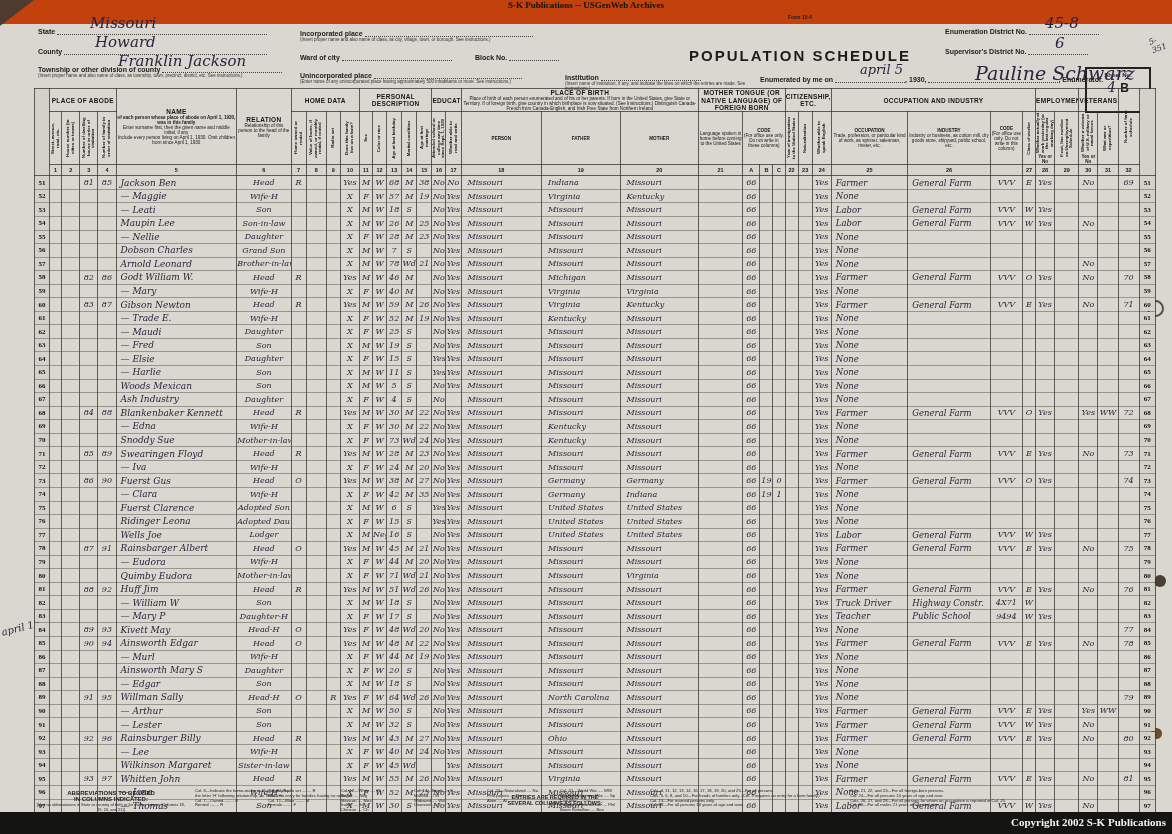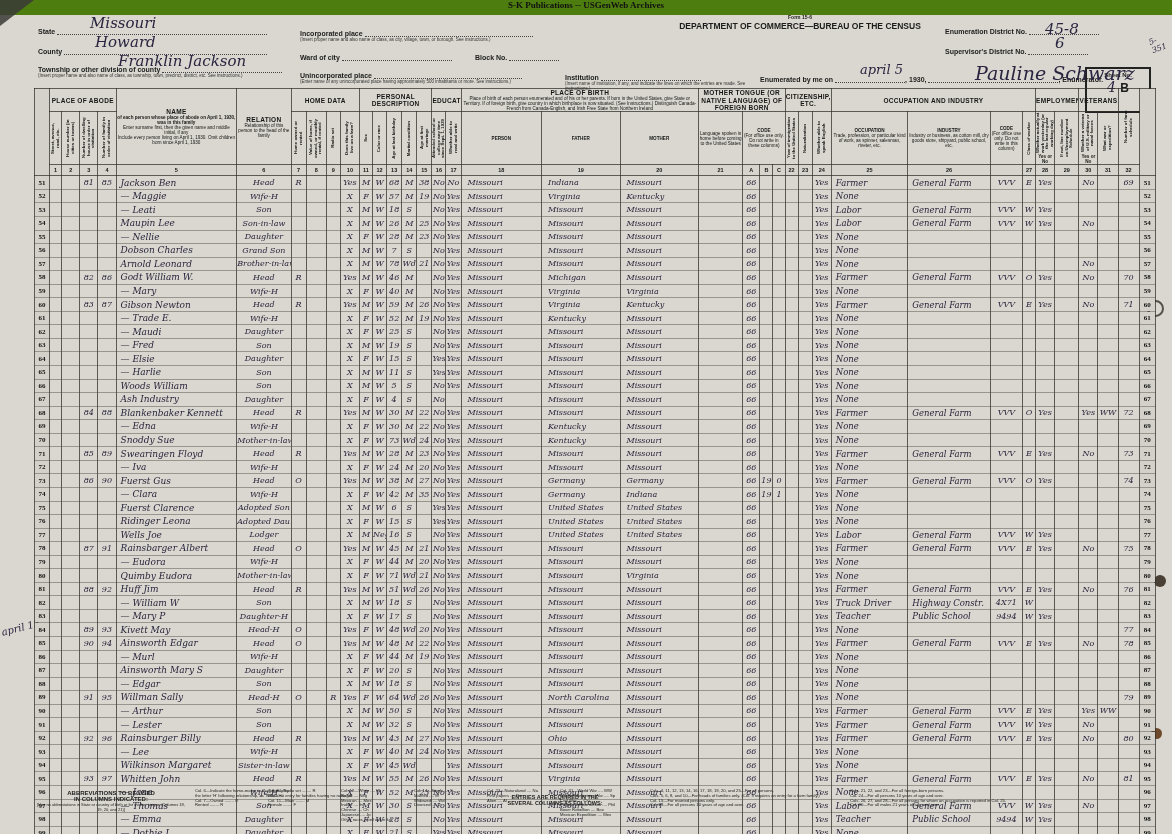--- a/index.html
+++ b/index.html
@@ -1,19 +1,19 @@
 <!DOCTYPE html>
 <html><head>
 <meta charset="utf-8">
 <style>
   html,body{margin:0;padding:0;background:#6e6e6a;}
   .scan{position:relative;width:1172px;height:834px;background:#d9d7cf;overflow:hidden;
         font-family:"Liberation Sans",sans-serif;color:#1c1c1c;}
   
-  .topstrip{position:absolute;top:0;left:0;right:0;height:15px;background:#4d7c0f;
+  .topstrip{position:absolute;top:0;left:0;right:0;height:24px;background:#c2410c;
             text-align:center;font:bold 9px "Liberation Serif",serif;color:#111;}
   .botband{position:absolute;left:0;right:0;bottom:0;height:22px;background:#141412;}
   .botband .cr{position:absolute;right:6px;top:4px;font:bold 11px "Liberation Serif",serif;color:#f5f3ea;}
   .corner{position:absolute;top:0;left:0;width:0;height:0;border-top:26px solid #3a3a36;border-right:34px solid transparent;opacity:.85;}
   .hole1{position:absolute;width:13px;height:13px;border:2px solid #55524a;border-radius:50%;right:8px;top:300px;}
   .hole2{position:absolute;width:12px;height:12px;background:#4a4035;border-radius:50%;right:6px;top:575px;}
   .hole3{position:absolute;width:11px;height:11px;background:#6e4a2a;border-radius:50%;right:10px;top:728px;}
   .marginnote{position:absolute;left:1px;top:622px;transform:rotate(-14deg);
               font:italic 10px "DejaVu Serif",serif;color:#2a2440;}
   
@@ -78,29 +78,29 @@
       <div class="note">(Insert proper name and also name of class, as city, village, town, or borough.   See instructions.)</div></div>
     <div class="fld" style="left:300px;top:40px;">
       <span>Ward of city</span> <span class="dots" style="width:110px;"></span></div>
     <div class="fld" style="left:475px;top:40px;">
       <span>Block No.</span> <span class="dots" style="width:50px;"></span></div>
     <div class="fld" style="left:300px;top:58px;width:265px;">
       <span>Unincorporated place</span> <span class="dots" style="width:148px;"></span>
       <div class="note">(Enter name of any unincorporated place having approximately 500 inhabitants or more.   See instructions.)</div></div>
 
     <div class="ct" style="left:600px;top:2px;width:400px;font-size:5px;font-weight:bold;">Form 15-6</div>
-    <div class="ct" style="left:570px;top:9px;width:460px;font-size:8.5px;font-weight:bold;">DEPARTMENT OF COMMERCE—BUREAU OF THE CENSUS</div>
+    <div class="ct" style="left:570px;top:35px;width:460px;font-size:15px;font-weight:bold;letter-spacing:2px;">POPULATION SCHEDULE</div>
 
     <div class="fld" style="left:565px;top:60px;width:190px;">
       <span>Institution</span> <span class="dots" style="width:100px;"></span>
       <div class="note">(Insert name of institution, if any, and indicate the lines on which the entries are made.   See instructions.)</div></div>
 
     <div class="fld" style="left:945px;top:14px;">
       <span>Enumeration District No.</span> <span class="dots" style="width:70px;"></span></div>
-    <div class="hv" style="left:1045px;top:8px;">45-8</div>
+    <div class="hv" style="left:1045px;top:2px;">45-8</div>
     <div class="fld" style="left:945px;top:34px;">
       <span>Supervisor's District No.</span> <span class="dots" style="width:60px;"></span></div>
     <div class="hv" style="left:1055px;top:22px;">6</div>
 
     <div class="sheetbox" style="left:1085px;top:8px;margin-top:47px;">
       <div style="font-size:6px;font-weight:bold;margin-top:3px;">Sheet No.</div>
       <span class="hw" style="font-size:14px;">4</span>
       <b style="font-size:12px;">B</b>
     </div>
     <div class="hw" style="position:absolute;left:1150px;top:22px;font-size:8px;transform:rotate(-20deg);">5-351</div>
@@ -917,21 +917,21 @@
           <td class="hw k-wr"></td>
           <td class="hw k-fs"></td>
           <td class="ln">65</td>
         </tr>
         <tr>
           <td class="ln">66</td>
           <td class="hw k-st"></td>
           <td class="hw k-hn"></td>
           <td class="hw k-dw"></td>
           <td class="hw k-fm"></td>
-          <td class="hw k-nm">Woods William</td>
+          <td class="hw k-nm">Woods Mexican</td>
           <td class="hw k-rl">Son</td>
           <td class="hw k-tn"></td>
           <td class="hw k-vl"></td>
           <td class="hw k-rd"></td>
           <td class="hw k-fa">X</td>
           <td class="hw k-sx">M</td>
           <td class="hw k-cr">W</td>
           <td class="hw k-ag">5</td>
           <td class="hw k-ms">S</td>
           <td class="hw k-am"></td>
@@ -2335,13 +2335,16 @@
         <div>Col. 28—For all persons 10 years of age and over.</div>
       </div>
     <div class="ern" style="left:850px;" id="entR">
         <div>Cols. 21, 22, and 23—For all foreign-born persons.</div>
         <div>Col. 24—For all persons 10 years of age and over.</div>
         <div>Cols. 26, 27, and 28—For all persons for whom an occupation is reported in Col. 25.</div>
         <div>Col. 30—For all males 21 years of age and over.</div>
       </div>
   </div>
 
+  <div class="botband">
+    <div class="cr">Copyright 2002 S-K Publications</div>
+  </div>
 </div>
 
 </body></html>

